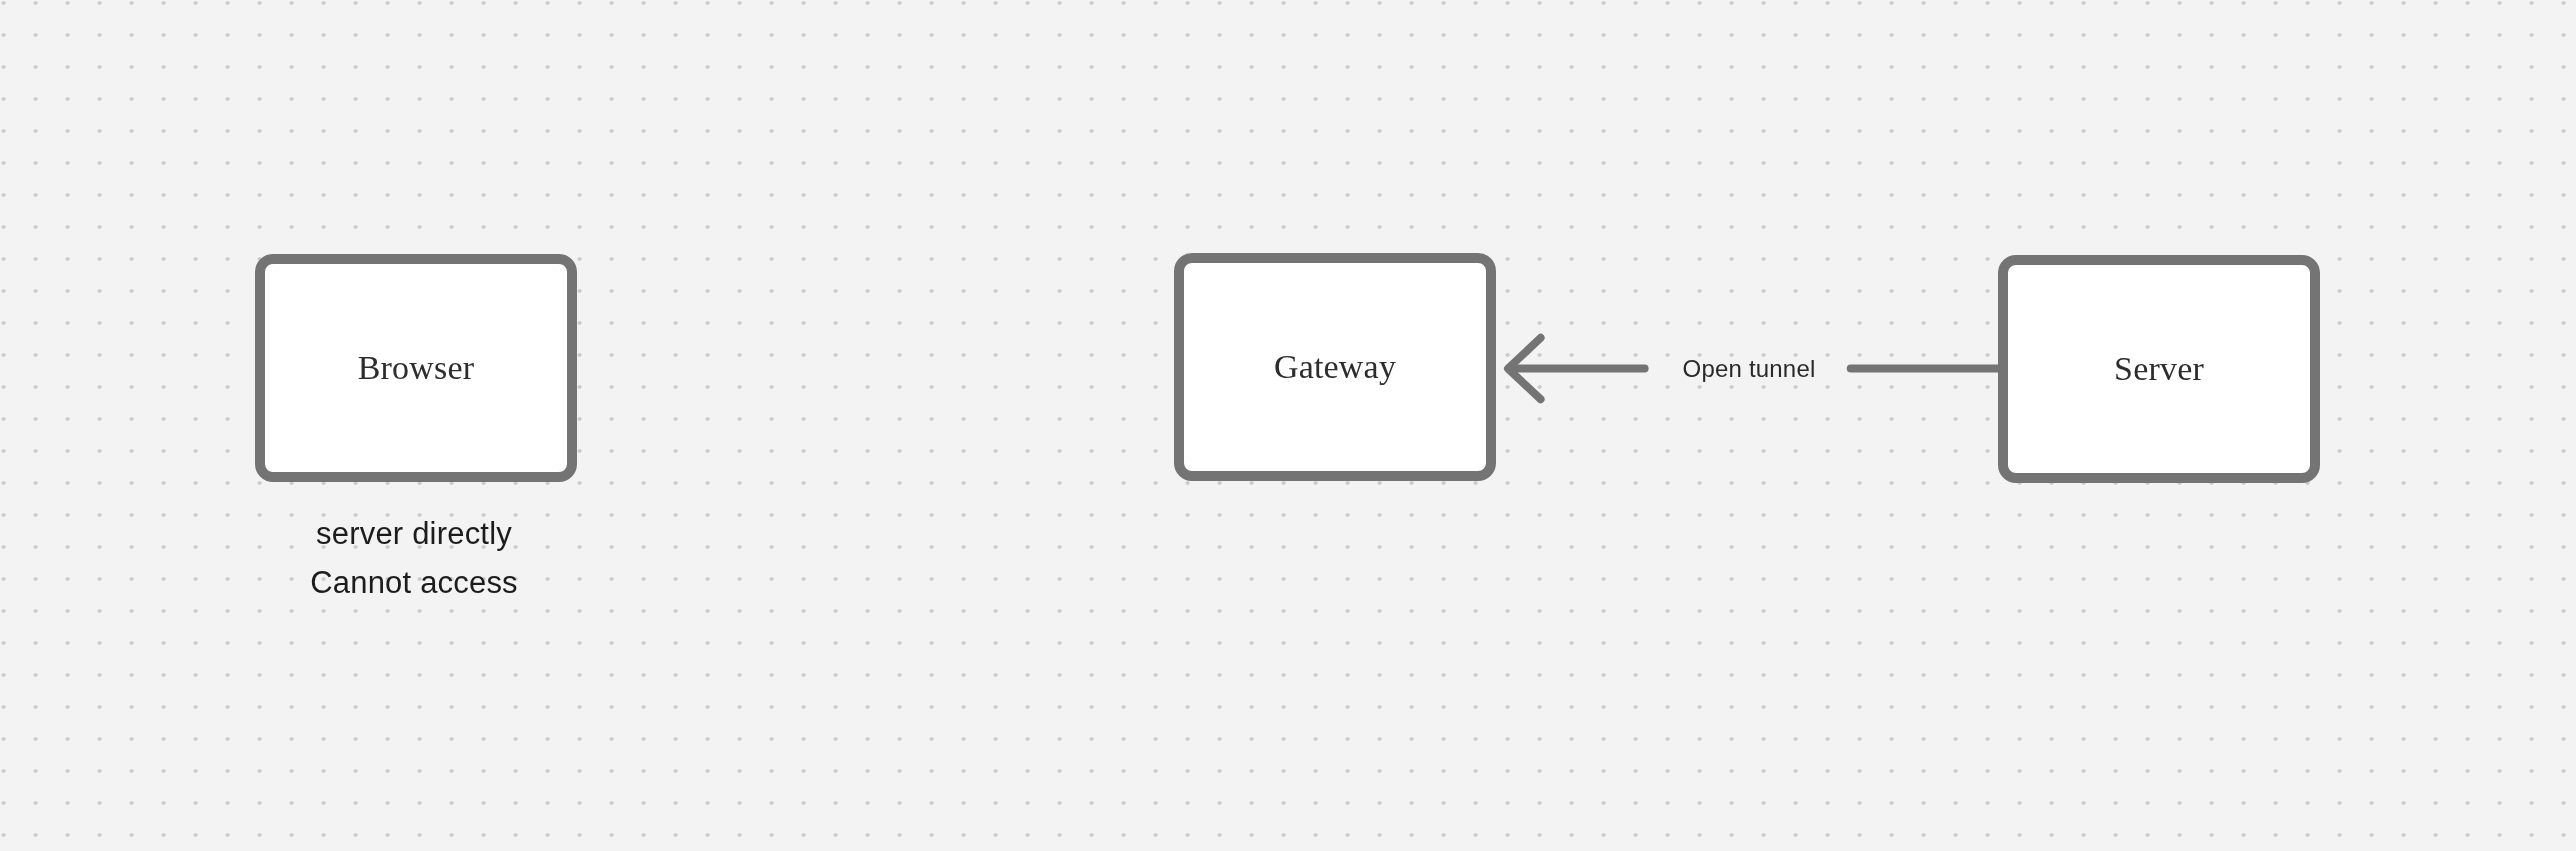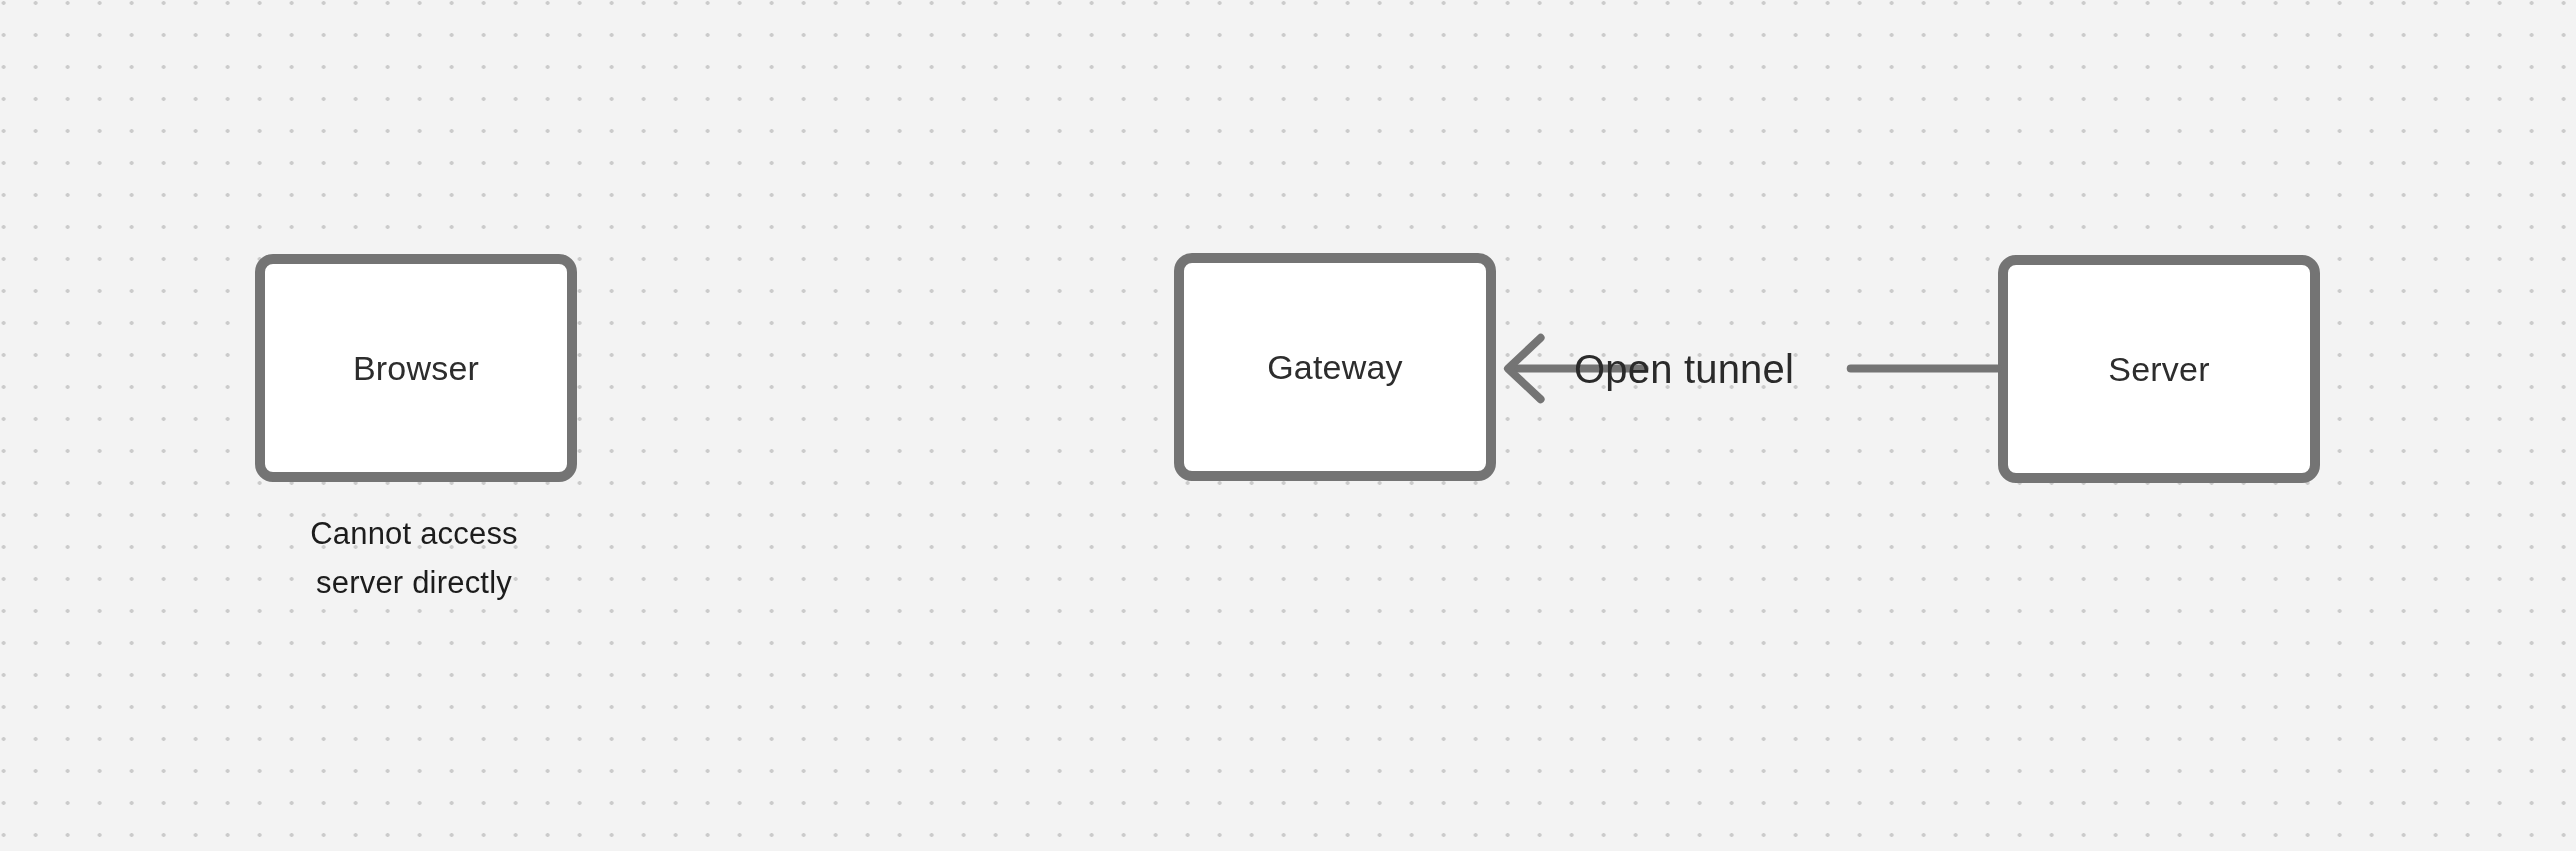--- a/index.html
+++ b/index.html
@@ -28,20 +28,21 @@
     display: flex;
     align-items: center;
     justify-content: center;
   }
   .node-label {
     font-size: 34px;
     line-height: 1.2;
     color: #2d2d2d;
     letter-spacing: 0.2px;
     white-space: nowrap;
+    font-family: Liberation Serif, serif;
   }
   .node-browser { left: 255px; top: 254px; }
   .node-gateway { left: 1174px; top: 253px; text-align: center; }
   .node-server  { left: 1998px; top: 255px; align-items: center; }
 
   .arrow-svg {
     position: absolute;
     left: 0;
     top: 0;
     width: 2576px;
@@ -49,24 +50,24 @@
   }
   .arrow-svg line, .arrow-svg polyline {
     stroke: #747474;
     stroke-width: 8;
     stroke-linecap: round;
     stroke-linejoin: round;
     fill: none;
   }
   .edge-label {
     position: absolute;
-    left: 1684px;
+    left: 1749px;
     top: 369px;
     transform: translate(-50%, -50%);
-    font-size: 40px;
+    font-size: 24px;
     color: #2a2a2a;
     letter-spacing: 0.2px;
     white-space: nowrap;
   }
   .annotation {
     position: absolute;
     left: 414px;
     top: 509px;
     transform: translateX(-50%);
     text-align: center;
@@ -97,18 +98,18 @@
 
   <svg class="arrow-svg" viewBox="0 0 2600 859" xmlns="http://www.w3.org/2000/svg">
     <line x1="2016" y1="372" x2="1868" y2="372"></line>
     <line x1="1660" y1="372" x2="1524" y2="372"></line>
     <polyline points="1555,341 1522,372 1555,403"></polyline>
   </svg>
 
   <div class="edge-label">Open tunnel</div>
 
   <div class="annotation">
+    <span class="line">server directly</span>
     <span class="line">Cannot access</span>
-    <span class="line">server directly</span>
   </div>
 
 </div>
 
 
 </body></html>

